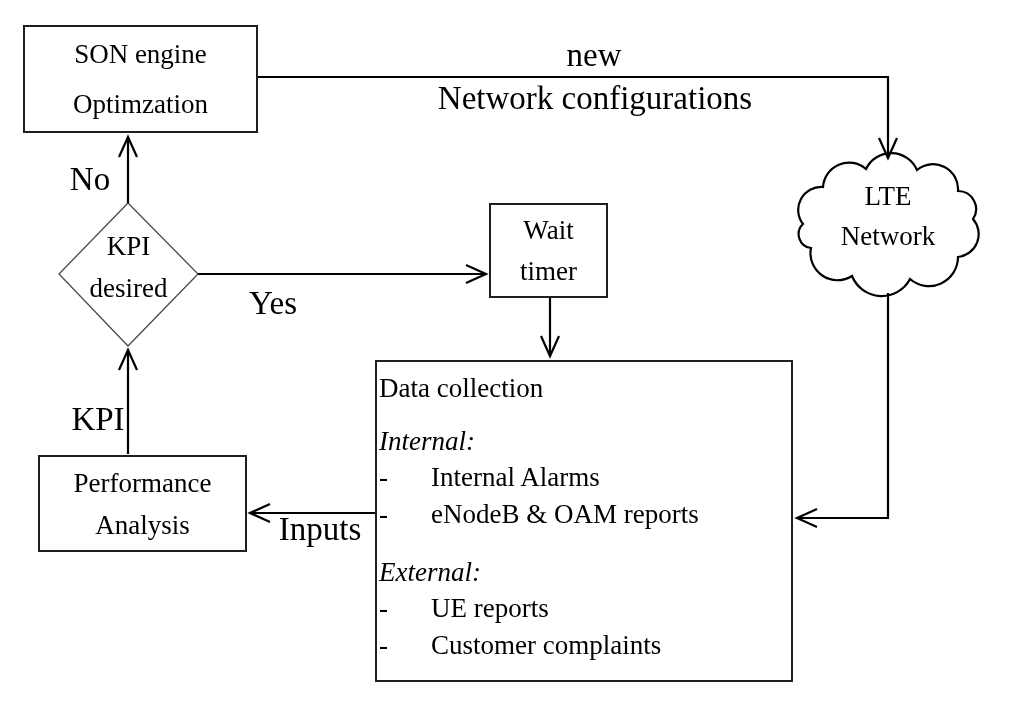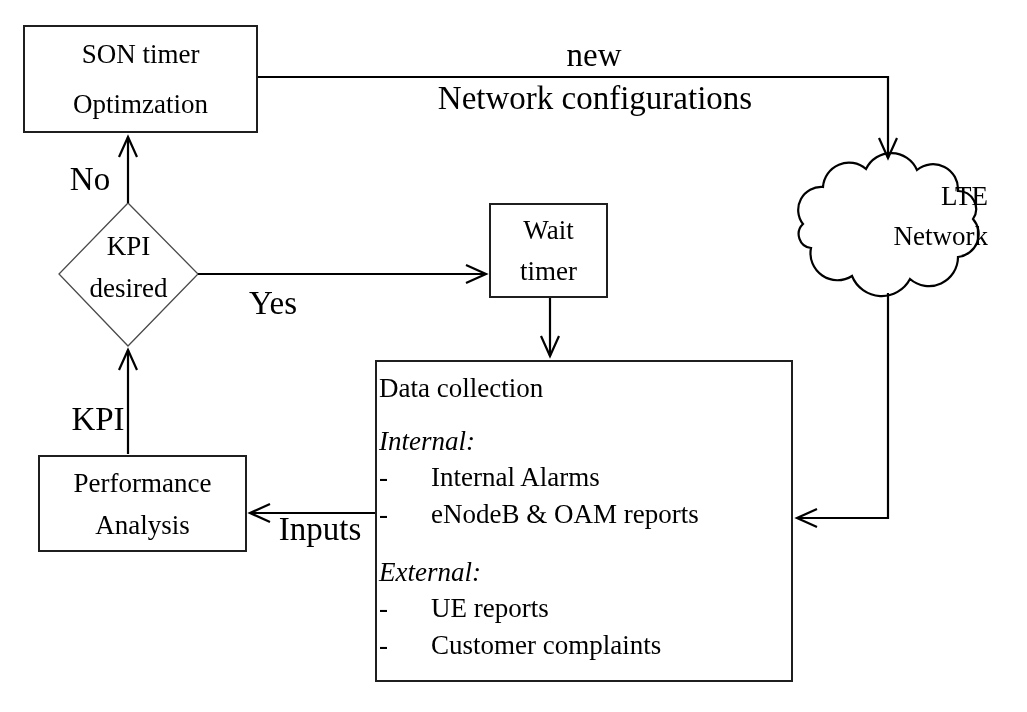--- a/index.html
+++ b/index.html
@@ -86,21 +86,21 @@
     text-align: center;
     font-size: 27px;
     line-height: 42px;
   }
   .cloud-text {
     position: absolute;
     z-index: 2;
     left: 788px;
     top: 176px;
     width: 200px;
-    text-align: right;
+    text-align: center;
     font-size: 27px;
     line-height: 40px;
   }
 </style>
 </head>
 <body>
 
 <div class="canvas">
 
   <svg class="wires" width="1027" height="712" viewBox="0 0 1027 712">
@@ -120,21 +120,21 @@
     <path d="M258,77 L888,77 L888,158" fill="none" stroke="#000000" stroke-width="2.2" marker-end="url(#arrow)"></path>
     <path d="M888,293 L888,518 L797,518" fill="none" stroke="#000000" stroke-width="2.2" marker-end="url(#arrow)"></path>
     <path d="M128,203 L128,137" fill="none" stroke="#000000" stroke-width="2.2" marker-end="url(#arrow)"></path>
     <path d="M198,274 L486,274" fill="none" stroke="#000000" stroke-width="2.2" marker-end="url(#arrow)"></path>
     <path d="M550,296 L550,356" fill="none" stroke="#000000" stroke-width="2.2" marker-end="url(#arrow)"></path>
     <path d="M375,513 L250,513" fill="none" stroke="#000000" stroke-width="2.2" marker-end="url(#arrow)"></path>
     <path d="M128,454 L128,350" fill="none" stroke="#000000" stroke-width="2.2" marker-end="url(#arrow)"></path>
   </svg>
 
   <div class="node-box box-son">
-    <div class="bline">SON timer</div>
+    <div class="bline">SON engine</div>
     <div class="bline">Optimzation</div>
   </div>
 
   <div class="node-box box-wait">
     <div class="bline">Wait</div>
     <div class="bline">timer</div>
   </div>
 
   <div class="node-box box-perf">
     <div class="bline">Performance</div>

